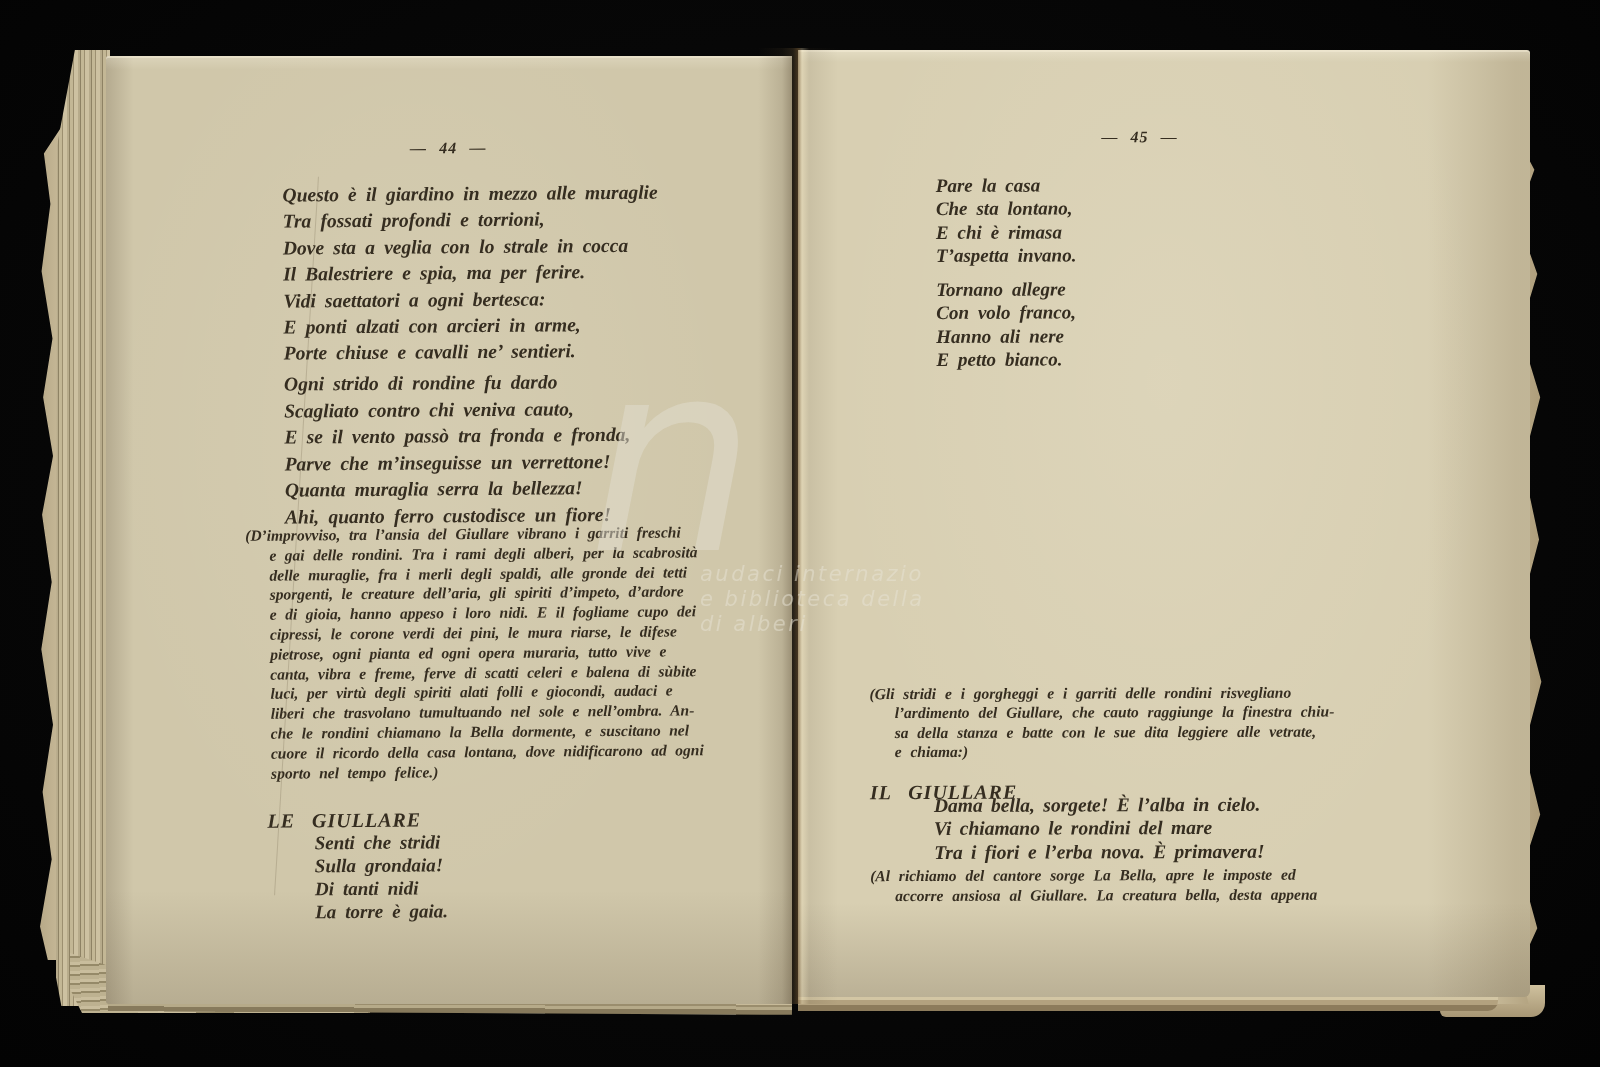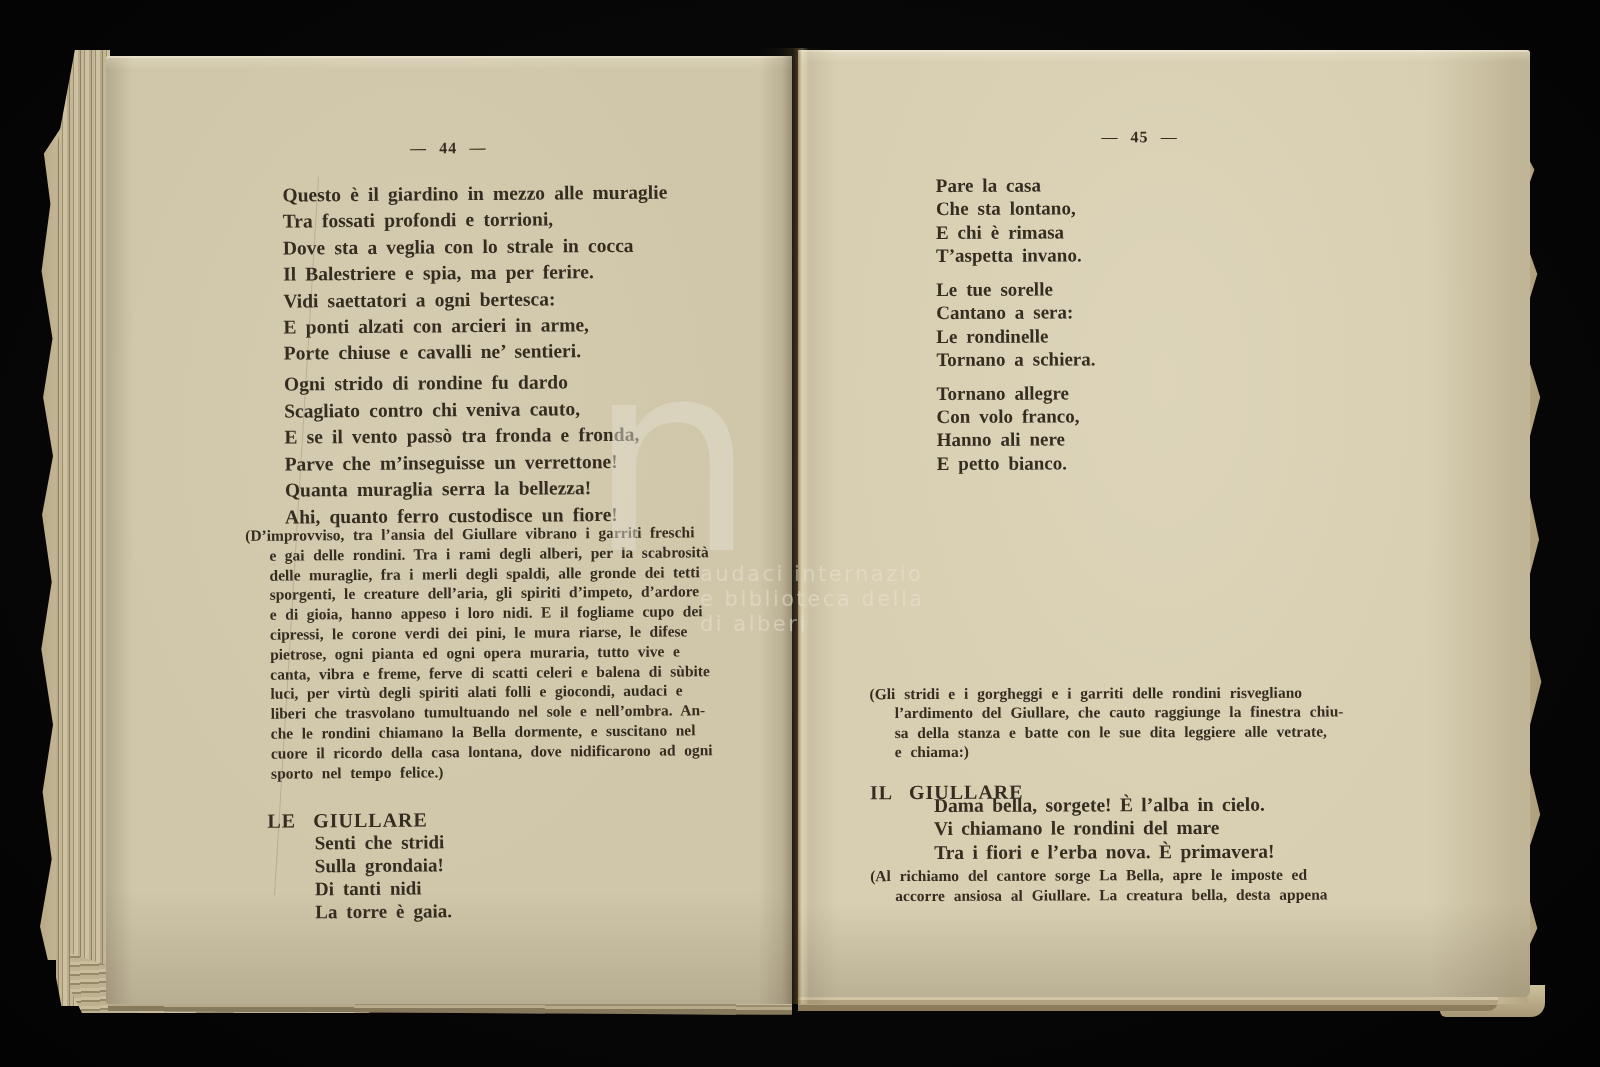--- a/index.html
+++ b/index.html
@@ -1,19 +1,20 @@
 <!DOCTYPE html>
 <html><head>
 <meta charset="utf-8">
 <style>
   html,body{margin:0;padding:0;background:#060606;}
   .scene{
     position:relative;width:1600px;height:1067px;overflow:hidden;
     background:radial-gradient(ellipse at 50% 46%, #101010 0%, #070707 55%, #030303 100%);
     font-family:"Liberation Serif","DejaVu Serif",serif;
+    font-style:italic;
   }
   
   .stack-left{
     position:absolute;left:56px;top:50px;width:54px;height:956px;z-index:1;
     background:repeating-linear-gradient(90deg,#b7ab8b 0 2px,#8e8264 2px 3px,#c3b795 3px 6px,#9c8f70 6px 7px,#cdc1a1 7px 11px);
     clip-path:polygon(100% 0,100% 100%,10% 100%,0 97%,2% 10%,35% 0);
   }
   .torn-left{
     position:absolute;left:40px;top:120px;width:26px;height:840px;z-index:1;
     background:linear-gradient(90deg,#b7a988,#cbbd9c);
@@ -185,26 +186,20 @@
     <div class="content content-right">
       <div class="pnum pnum-right">— 45 —</div>
       <div class="stanzas-right">
         <div class="stanza">
             <div class="line">Pare la casa</div>
             <div class="line">Che sta lontano,</div>
             <div class="line">E chi è rimasa</div>
             <div class="line">T’aspetta invano.</div>
           </div>
         <div class="stanza">
-            <div class="line">Le tue sorelle</div>
-            <div class="line">Cantano a sera:</div>
-            <div class="line">Le rondinelle</div>
-            <div class="line">Tornano a schiera.</div>
-          </div>
-        <div class="stanza">
             <div class="line">Tornano allegre</div>
             <div class="line">Con volo franco,</div>
             <div class="line">Hanno ali nere</div>
             <div class="line">E petto bianco.</div>
           </div>
       </div>
       <div class="prose prose-r">
           <div class="line">(Gli stridi e i gorgheggi e i garriti delle rondini risvegliano</div>
           <div class="line">l’ardimento del Giullare, che cauto raggiunge la finestra chiu-</div>
           <div class="line">sa della stanza e batte con le sue dita leggiere alle vetrate,</div>

